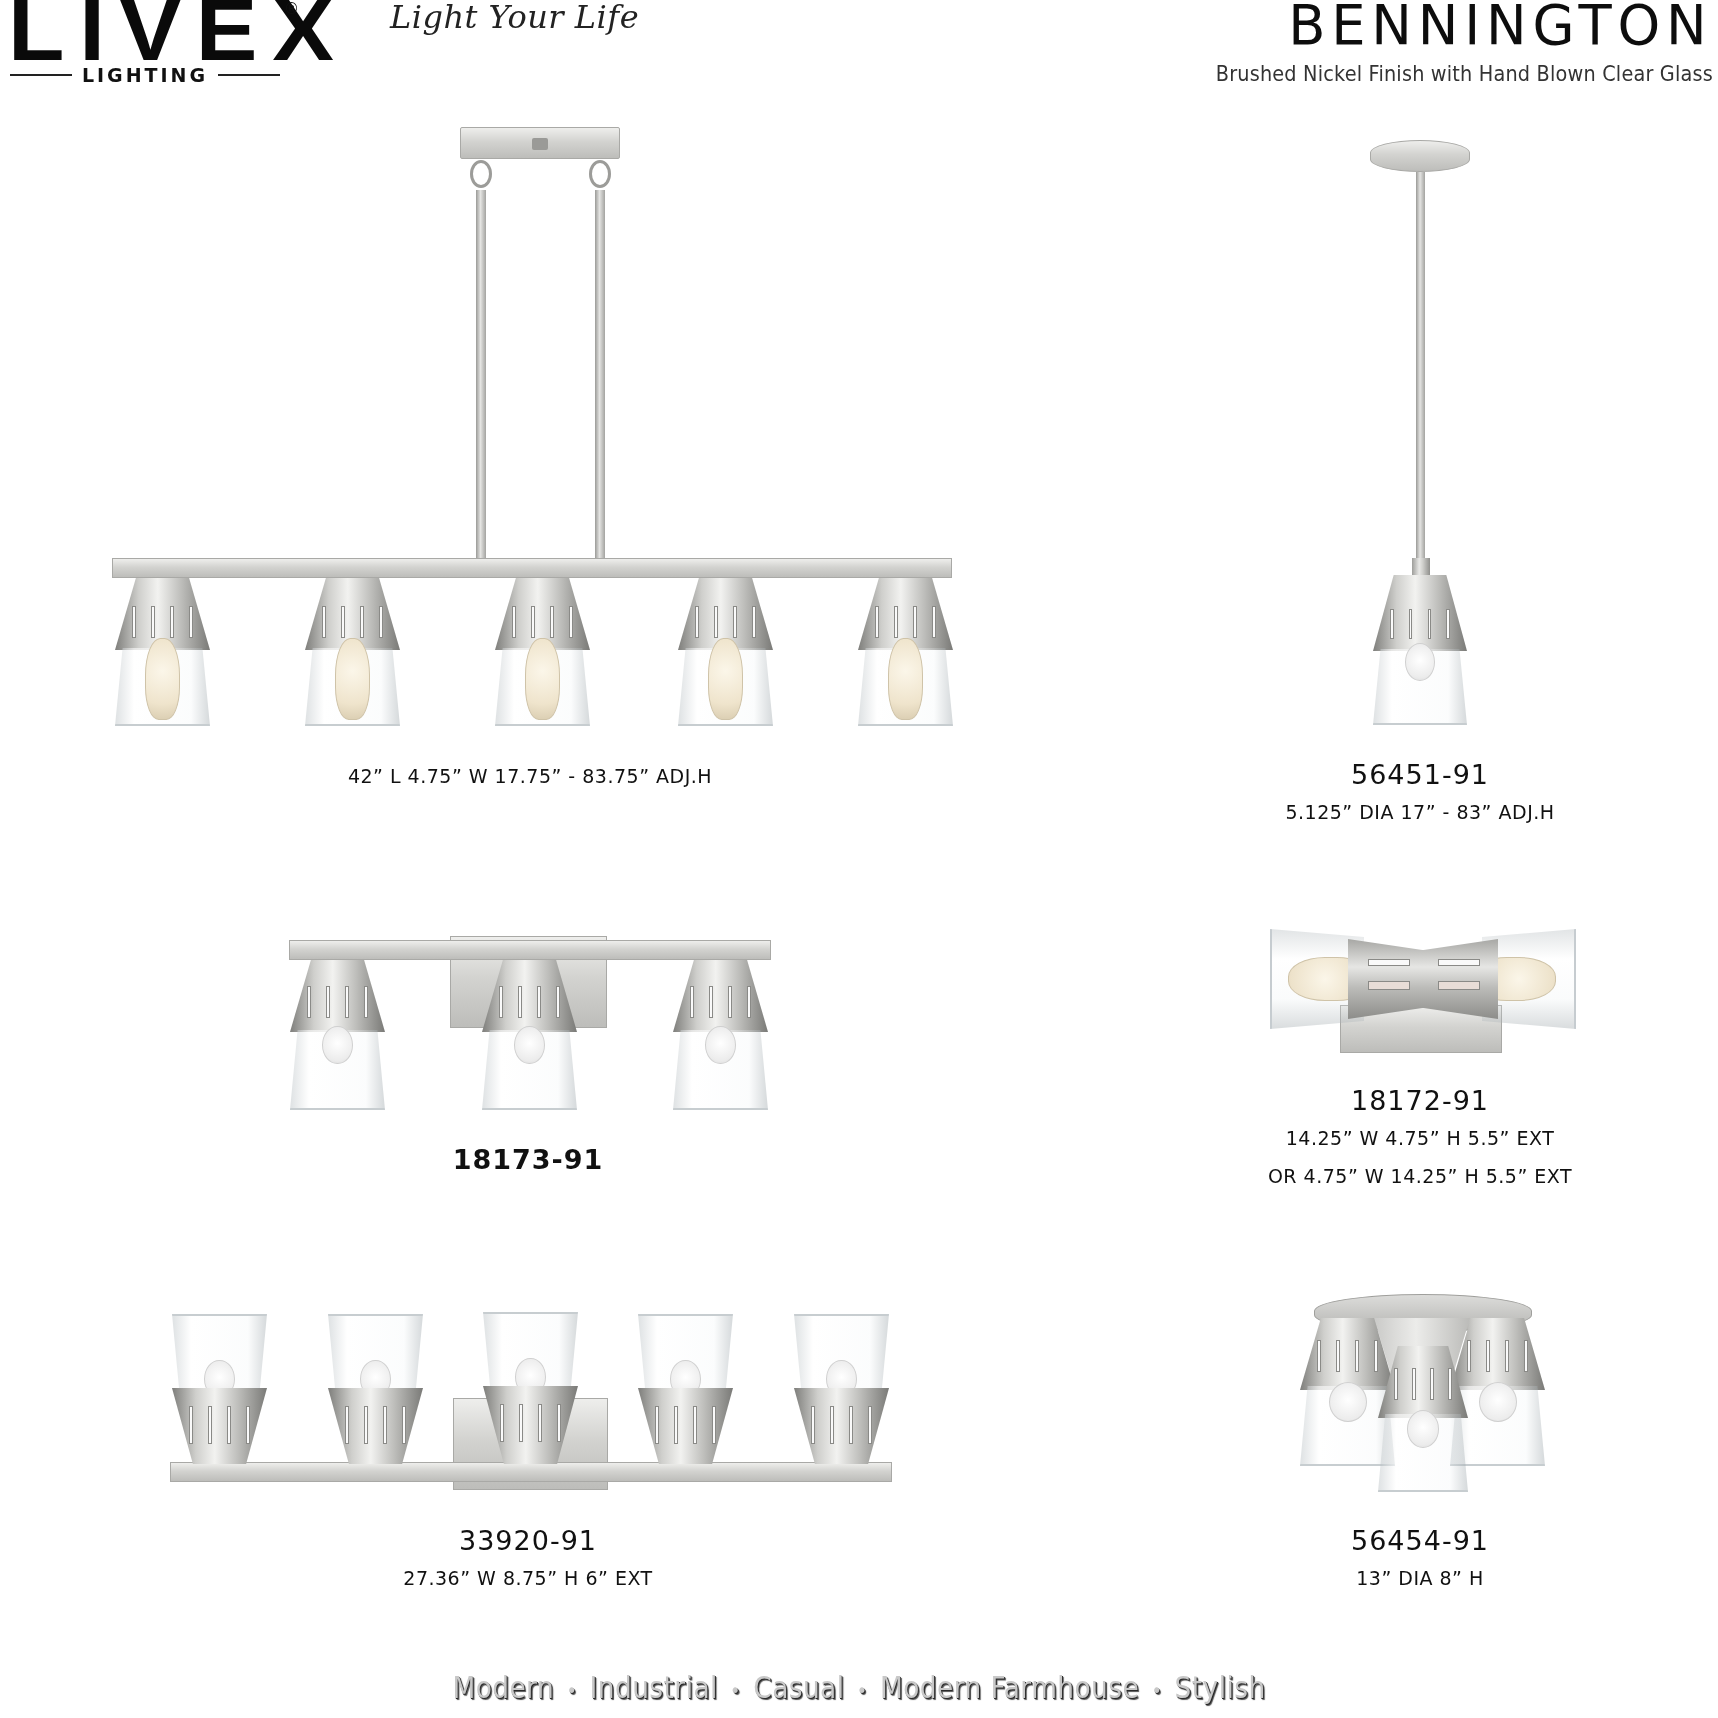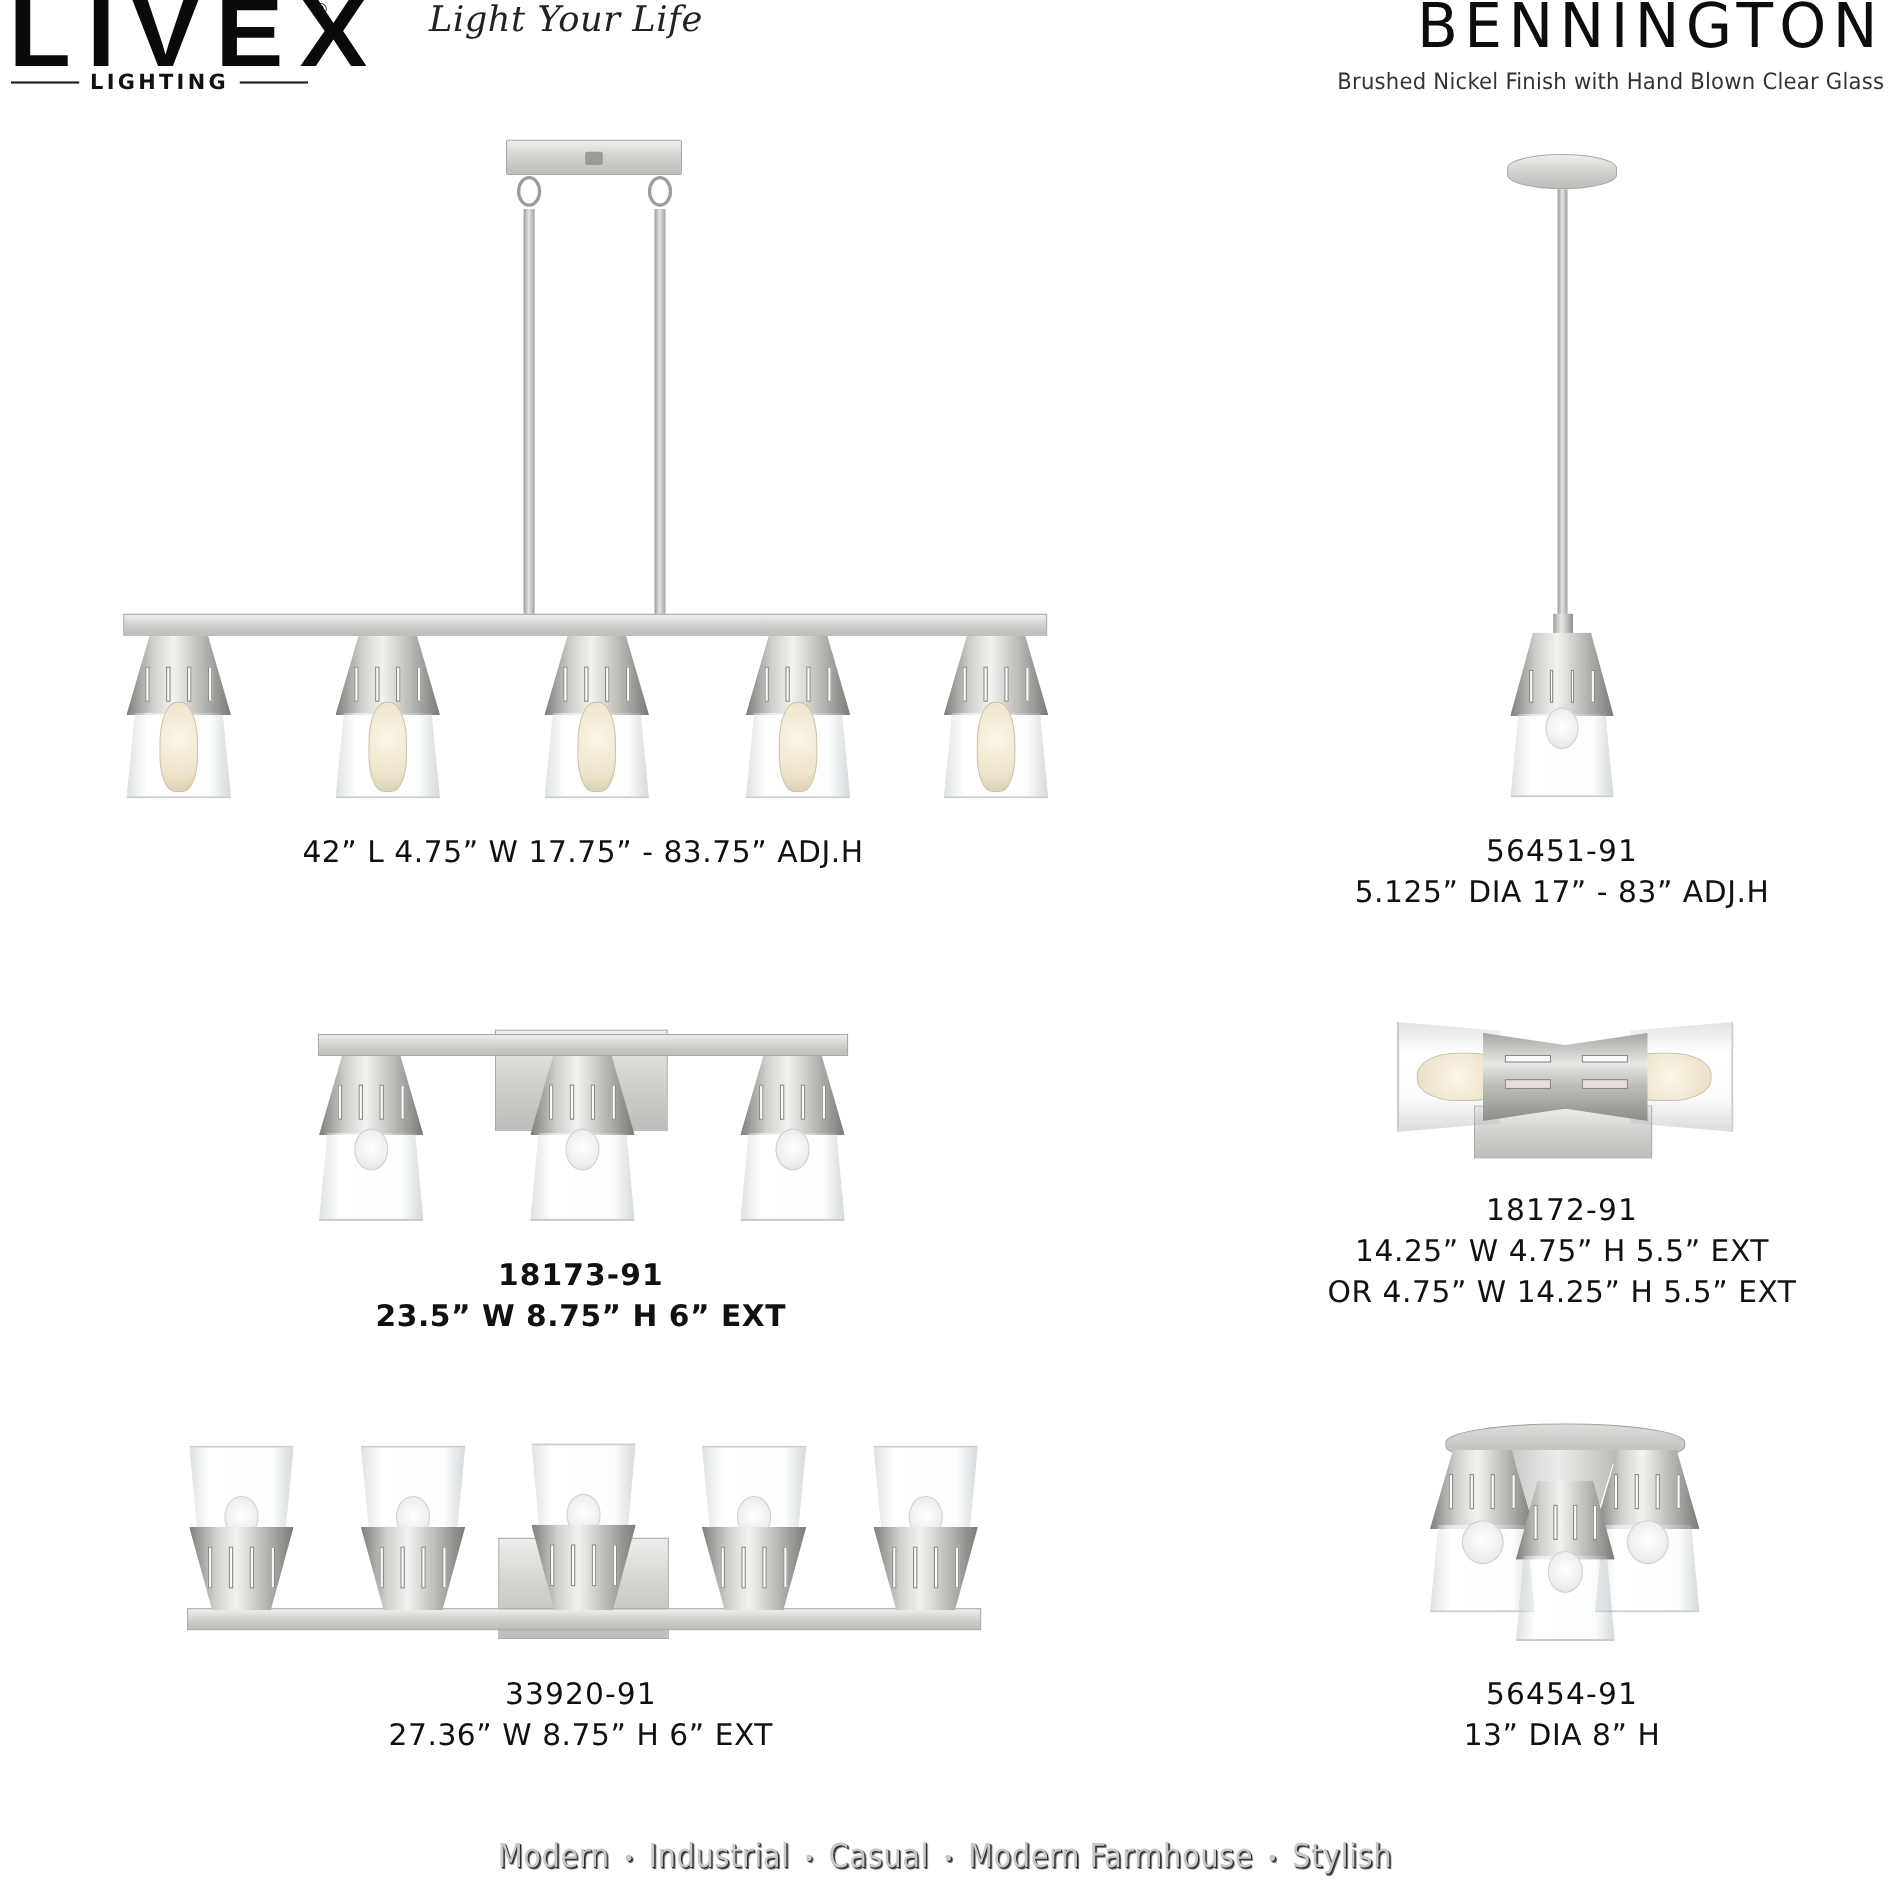--- a/index.html
+++ b/index.html
@@ -10,21 +10,21 @@
   .logo-reg { left:284px; top:0px; font-size:15px; color:#111; }
   .logo-sub { left:10px; top:64px; width:270px; display:flex; align-items:center; gap:10px; }
   .logo-sub .line { flex:1; height:1.5px; background:#222; }
   .logo-sub span.txt { font-family:"DejaVu Sans", sans-serif; font-size:19px; letter-spacing:3px; color:#111; font-weight:600; }
   .tagline { left:390px; top:-2px; font-family:"DejaVu Serif", serif; font-style:italic; font-size:32px; color:#222; letter-spacing:0.5px; }
   .brand-title { right:5px; top:-8px; font-family:"DejaVu Sans", sans-serif; font-size:56px; letter-spacing:6px; color:#0d0d0d; font-weight:400; transform:scaleX(0.97); transform-origin:right top; }
   .brand-sub { right:5px; top:62px; font-family:"DejaVu Sans", sans-serif; font-size:20.5px; color:#333; letter-spacing:0.2px; transform:scaleX(0.94); transform-origin:right top;}
   
   .label { text-align:center; font-family:"DejaVu Sans", sans-serif; color:#111; }
   .label .sku { font-size:27px; letter-spacing:1px; line-height:36px; }
-  .label .dim { font-size:27px; letter-spacing:0.5px; line-height:38px; white-space:nowrap; }
+  .label .dim { font-size:19px; letter-spacing:0.5px; line-height:38px; white-space:nowrap; }
   
   .metal { background:linear-gradient(180deg,#eeeeec 0%,#d3d3d0 45%,#bdbdba 100%); border:1px solid #a9a9a6; box-sizing:border-box; }
   .metal-v { background:linear-gradient(90deg,#9e9e9b 0%,#e8e8e6 40%,#cfcfcc 60%,#8f8f8c 100%); }
   .rod { background:linear-gradient(90deg,#9a9a97,#e4e4e2 45%,#a3a3a0); }
   
   .shade { position:absolute; }
   .shade .top { position:absolute; left:0; right:0; top:0; clip-path:polygon(22% 0,78% 0,100% 100%,0 100%); background:linear-gradient(90deg,#7e7e7b 0%,#cfcfcc 25%,#f2f2f0 45%,#bdbdba 70%,#7a7a77 100%); }
   .shade .slots { position:absolute; left:18%; right:18%; display:flex; justify-content:space-between; }
   .shade .slots i { display:block; width:6%; background:#fafafa; border:1px solid #8a8a87; box-sizing:border-box; }
   .shade .glass { position:absolute; left:0; right:0; bottom:0; clip-path:polygon(8% 0,92% 0,100% 100%,0 100%); background:linear-gradient(90deg,rgba(160,170,175,0.35) 0%,rgba(255,255,255,0.6) 20%,rgba(240,244,246,0.25) 80%,rgba(150,160,165,0.4) 100%); border-bottom:2px solid #c7cdd0; }
@@ -175,21 +175,20 @@
         <i></i>
         <i></i>
         <i></i>
       </div>
     <div class="glass" style="height:78px;"></div>
     <div class="bulb round" style="top:66px;height:36px;left:34%;right:34%;"></div>
   </div>
 </div>
 <div class="abs label" style="left:228px;top:1142px;width:600px;font-weight:bold;">
   <div class="sku">18173-91</div>
-  <div class="dim">23.5” W  8.75” H  6” EXT</div>
 </div>
 
 <div class="abs" style="left:1268px;top:925px;width:310px;height:132px;">
   <div class="abs metal" style="left:72px;top:80px;width:162px;height:48px;"></div>
 
   <div class="abs" style="left:2px;top:4px;width:92px;height:100px;clip-path:polygon(0 0,100% 8%,100% 92%,0 100%);background:linear-gradient(180deg,rgba(170,178,182,0.35),rgba(255,255,255,0.5) 30%,rgba(235,240,242,0.25) 70%,rgba(160,168,172,0.4));border-left:2px solid #c6ccd0;"></div>
   <div class="abs" style="left:20px;top:32px;width:80px;height:42px;border-radius:45% 40% 40% 45%;background:radial-gradient(circle at 45% 50%,#fbf6e9,#ede2ca 70%,#d6c9ad);border:1px solid #cfc3a8;"></div>
 
   <div class="abs" style="left:214px;top:4px;width:92px;height:100px;clip-path:polygon(0 8%,100% 0,100% 100%,0 92%);background:linear-gradient(180deg,rgba(170,178,182,0.35),rgba(255,255,255,0.5) 30%,rgba(235,240,242,0.25) 70%,rgba(160,168,172,0.4));border-right:2px solid #c6ccd0;"></div>
   <div class="abs" style="left:206px;top:32px;width:80px;height:42px;border-radius:40% 45% 45% 40%;background:radial-gradient(circle at 55% 50%,#fbf6e9,#ede2ca 70%,#d6c9ad);border:1px solid #cfc3a8;"></div>

